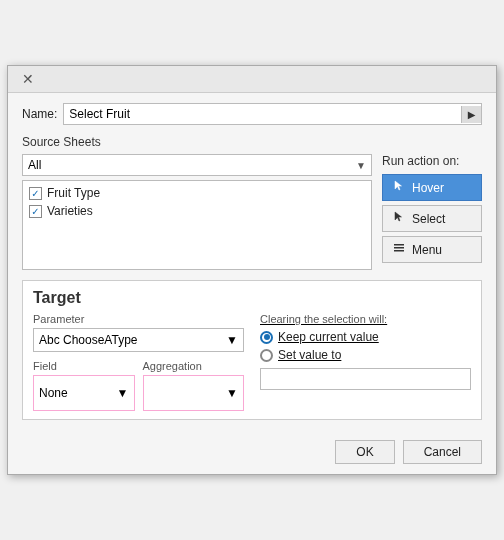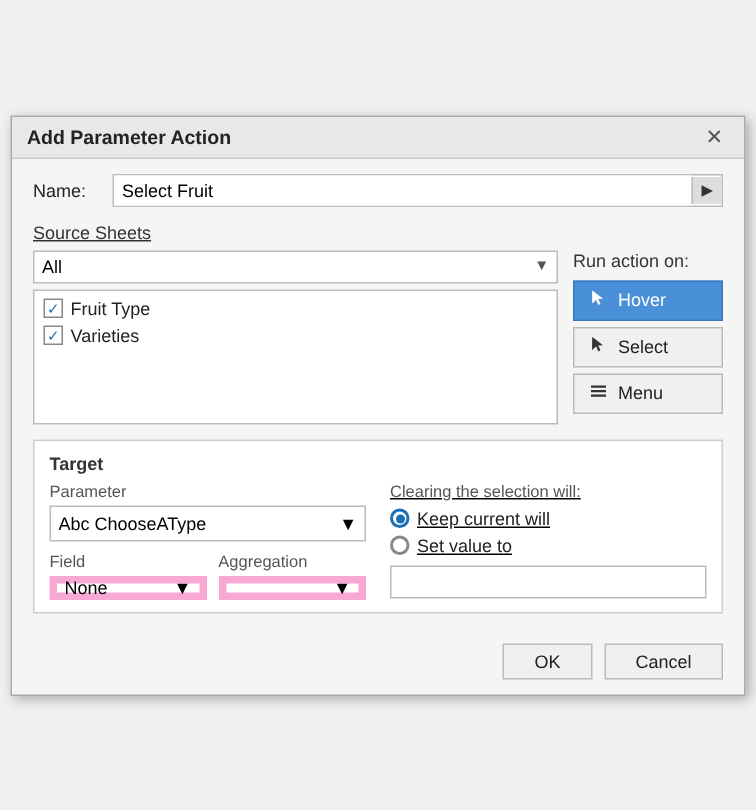--- a/index.html
+++ b/index.html
@@ -42,21 +42,21 @@
       padding: 0 4px;
       line-height: 1;
     }
     .dialog-body {
       padding: 10px 14px 12px 14px;
     }
     .row-name {
       display: flex;
       align-items: center;
       margin-bottom: 10px;
-      gap: 18px;
+      gap: 6px;
     }
     .row-name label {
       font-size: 12px;
       color: #222;
       white-space: nowrap;
     }
     .name-input-wrap {
       flex: 1;
       display: flex;
       align-items: center;
@@ -84,21 +84,20 @@
       color: #333;
       padding: 3px 0;
     }
     .source-section {
       margin-bottom: 10px;
     }
     .source-section-title {
       font-size: 12px;
       color: #333;
       margin-bottom: 5px;
-      text-decoration: underline;
     }
     .source-content {
       display: flex;
       gap: 10px;
     }
     .source-left {
       flex: 1;
     }
     .source-dropdown {
       width: 100%;
@@ -178,21 +177,21 @@
       font-size: 12px;
       width: 16px;
       text-align: center;
     }
     .target-section {
       background: #fff;
       border: 1px solid #ccc;
       padding: 8px 10px;
     }
     .target-title {
-      font-size: 12px;
+      font-size: 16px;
       color: #333;
       font-weight: 600;
       margin-bottom: 6px;
     }
     .target-content {
       display: flex;
       gap: 16px;
     }
     .target-left {
       flex: 1;
@@ -223,29 +222,29 @@
       gap: 8px;
     }
     .field-section {
       flex: 1;
     }
     .agg-section {
       flex: 1;
     }
     .small-dropdown {
       width: 100%;
-      border: 5px solid #f9a8d4;
+      border: 1px solid #f9a8d4;
       background: #fff;
       padding: 3px 5px;
       font-size: 12px;
       display: flex;
       align-items: center;
       justify-content: space-between;
       cursor: pointer;
-      height: 16px;
+      height: 36px;
       gap: 44px;
     }
     .clearing-label {
       font-size: 11px;
       color: #555;
       margin-bottom: 5px;
     }
     .radio-item {
       display: flex;
       align-items: center;
@@ -301,21 +300,20 @@
       cursor: pointer;
       color: #222;
     }
   </style>
 </head>
 <body>
 
 <div class="dialog">
 
   <div class="title-bar">
-    <span class="title-bar-text">Add Parameter Action</span>
     <button class="close-btn">✕</button>
   </div>
 
   <div class="dialog-body">
 
     <div class="row-name">
       <label>Name:</label>
       <div class="name-input-wrap">
         <input class="name-input" type="text" value="Select Fruit" style="">
         <div class="name-input-arrow">▶</div>
@@ -397,21 +395,21 @@
                 <span>▼</span>
               </div>
             </div>
           </div>
         </div>
         <div class="target-right">
           <div class="clearing-label">Clearing the selection will:</div>
           <div class="radio-item">
             <div class="radio-circle selected">
             </div>
-            <span class="radio-label">Keep current will</span>
+            <span class="radio-label">Keep current value</span>
           </div>
           <div class="radio-item">
             <div class="radio-circle">
             </div>
             <span class="radio-label">Set value to</span>
           </div>
           <input class="set-value-input" type="text" value="" style="">
         </div>
       </div>
     </div>

